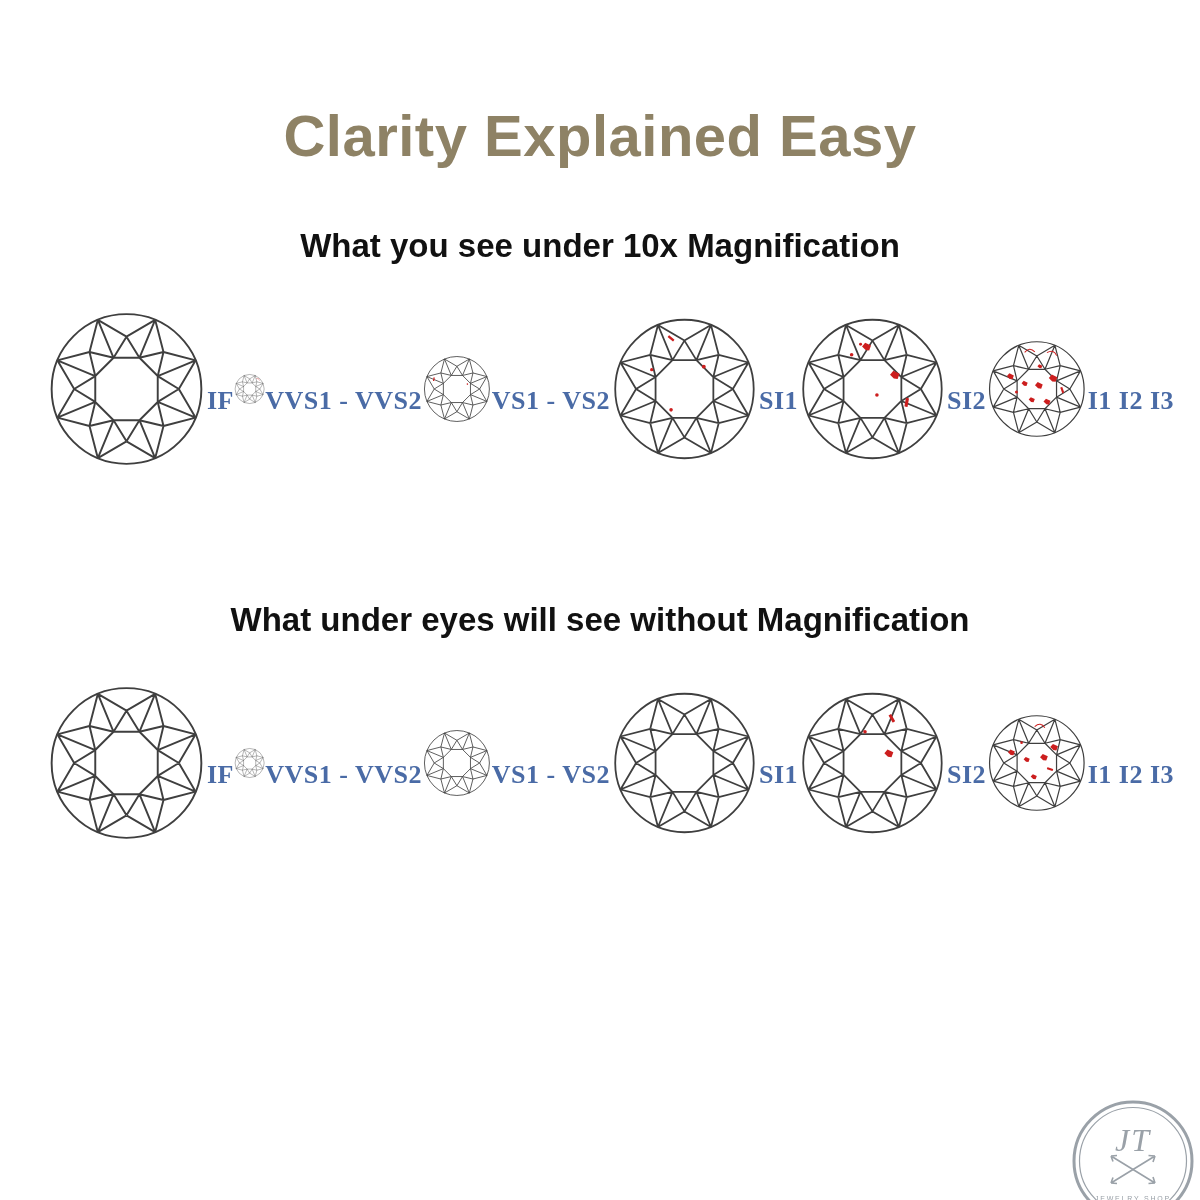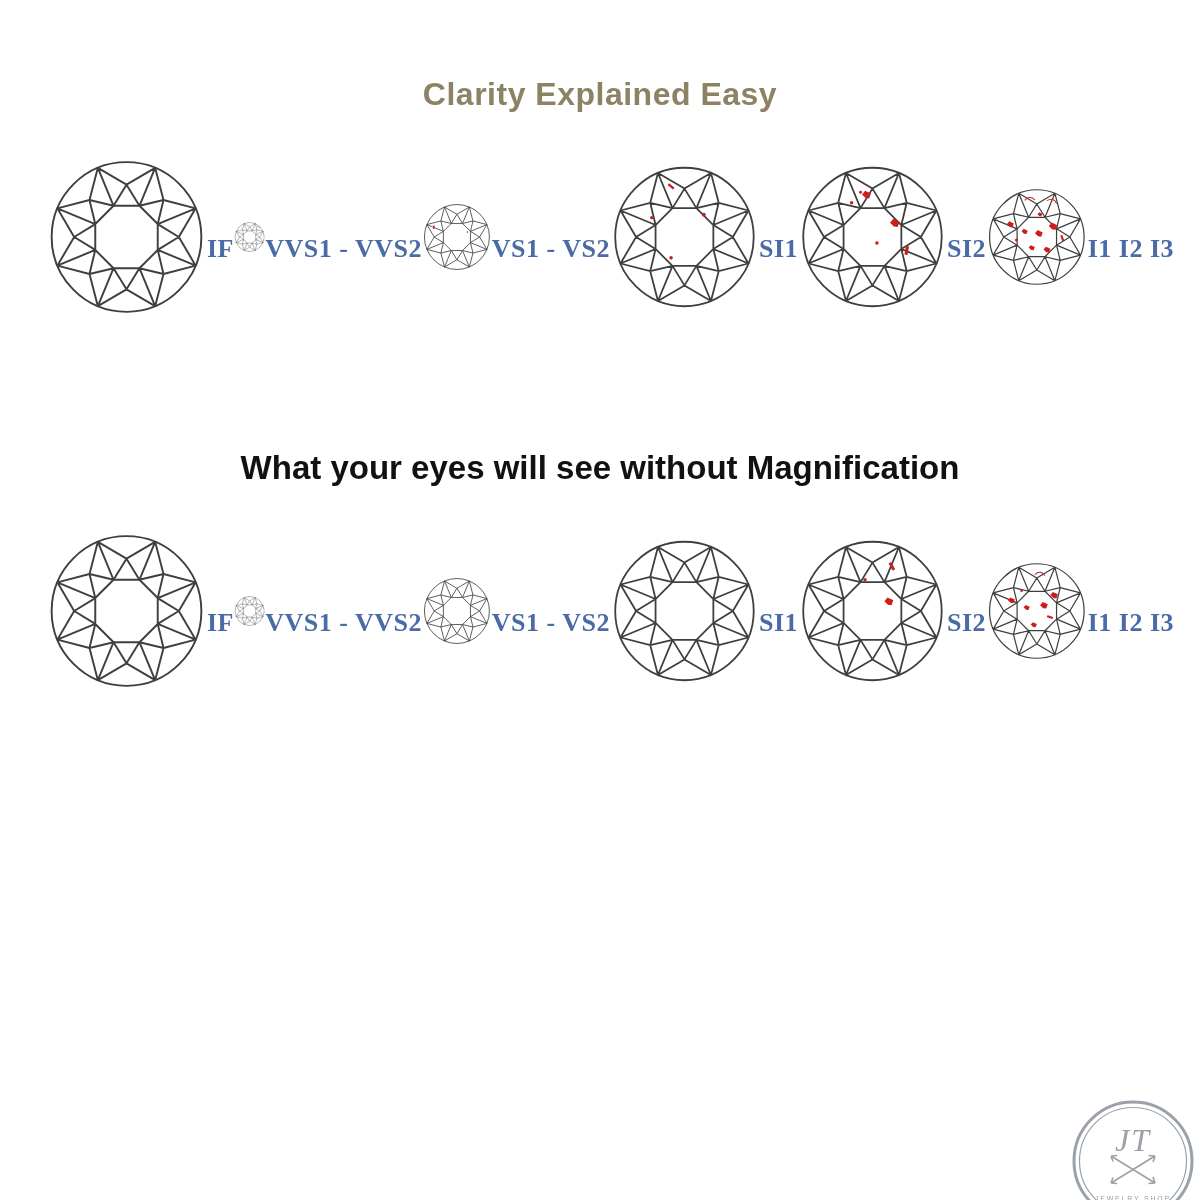--- a/index.html
+++ b/index.html
@@ -1,22 +1,22 @@
 <!DOCTYPE html>
 <html style="--c-title: #8e8265; --c-heading: #111111; --c-label: #4a6ba6; --c-line: #3f3f3f; --c-inclusion: #cc1e1e; --c-logo: #9aa1a8; --c-background: #ffffff;"><head>
 <meta charset="utf-8">
 <style>
   html,body{margin:0;padding:0;}
   body{
     width:1200px;height:1200px;overflow:hidden;position:relative;
     background:#ffffff;font-family:"Liberation Sans",sans-serif;
   }
   .page-title{
-    margin:0;padding-top:76px;text-align:center;
-    font-size:32px;font-weight:700;letter-spacing:.5px;
+    margin:0;padding-top:102px;text-align:center;
+    font-size:58px;font-weight:700;letter-spacing:.5px;
     color:var(--c-title,#8e8265);
   }
   .section-heading{
     margin:0;text-align:center;font-size:33px;font-weight:700;
     color:var(--c-heading,#111);
   }
   #heading-0{margin-top:58px;}
   #heading-1{margin-top:118px;}
   .diamond-row{
     display:flex;justify-content:space-between;
@@ -33,20 +33,21 @@
     position:absolute;left:1070px;top:1098px;width:126px;height:126px;
   }
   .logo svg{width:126px;height:126px;display:block;}
 </style>
 </head>
 <body>
 
 <h1 class="page-title">Clarity Explained Easy</h1>
 
 <section>
+  <h2 class="section-heading" id="heading-0">What you see under 10x Magnification</h2>
   <div class="diamond-row">
       <div class="cell">
         <svg viewBox="0 0 100 100">
           <g fill="none" stroke="#3f3f3f" stroke-width="1.2" stroke-linejoin="round">
             <circle cx="50" cy="50" r="46.5"></circle>
             <path d="M58.04,30.6L69.4,41.96L69.4,58.04L58.04,69.4L41.96,69.4L30.6,58.04L30.6,41.96L41.96,30.6Z"></path>
             <path d="M58.04,30.6L67.79,7.04M50,17.5L58.04,30.6M50,17.5L41.96,30.6M50,17.5L67.79,7.04M50,17.5L32.21,7.04M69.4,41.96L92.96,32.21M72.98,27.02L69.4,41.96M72.98,27.02L58.04,30.6M72.98,27.02L92.96,32.21M72.98,27.02L67.79,7.04M69.4,58.04L92.96,67.79M82.5,50L69.4,58.04M82.5,50L69.4,41.96M82.5,50L92.96,67.79M82.5,50L92.96,32.21M58.04,69.4L67.79,92.96M72.98,72.98L58.04,69.4M72.98,72.98L69.4,58.04M72.98,72.98L67.79,92.96M72.98,72.98L92.96,67.79M41.96,69.4L32.21,92.96M50,82.5L41.96,69.4M50,82.5L58.04,69.4M50,82.5L32.21,92.96M50,82.5L67.79,92.96M30.6,58.04L7.04,67.79M27.02,72.98L30.6,58.04M27.02,72.98L41.96,69.4M27.02,72.98L7.04,67.79M27.02,72.98L32.21,92.96M30.6,41.96L7.04,32.21M17.5,50L30.6,41.96M17.5,50L30.6,58.04M17.5,50L7.04,32.21M17.5,50L7.04,67.79M41.96,30.6L32.21,7.04M27.02,27.02L41.96,30.6M27.02,27.02L30.6,41.96M27.02,27.02L32.21,7.04M27.02,27.02L7.04,32.21"></path>
           </g>
           <g fill="#cc1e1e" stroke="none"></g>
         </svg>
@@ -133,21 +134,21 @@
             <rect x="72" y="49.95" width="6" height="2.0999999999999996" rx="0.3" transform="rotate(70 75 51)"></rect>
             <path d="M50.6,27.52L52.28,25.6L55.4,27.04L54.44,29.68L52.52,29.44Z"></path>
           </g>
         </svg>
         <div class="grade">I1 I2 I3</div>
       </div>
     </div>
 </section>
 
 <section>
-  <h2 class="section-heading" id="heading-1">What your eyes will see without Magnification</h2>
+  <h2 class="section-heading" id="heading-1">What under eyes will see without Magnification</h2>
   <div class="diamond-row">
       <div class="cell">
         <svg viewBox="0 0 100 100">
           <g fill="none" stroke="#3f3f3f" stroke-width="1.2" stroke-linejoin="round">
             <circle cx="50" cy="50" r="46.5"></circle>
             <path d="M58.04,30.6L69.4,41.96L69.4,58.04L58.04,69.4L41.96,69.4L30.6,58.04L30.6,41.96L41.96,30.6Z"></path>
             <path d="M58.04,30.6L67.79,7.04M50,17.5L58.04,30.6M50,17.5L41.96,30.6M50,17.5L67.79,7.04M50,17.5L32.21,7.04M69.4,41.96L92.96,32.21M72.98,27.02L69.4,41.96M72.98,27.02L58.04,30.6M72.98,27.02L92.96,32.21M72.98,27.02L67.79,7.04M69.4,58.04L92.96,67.79M82.5,50L69.4,58.04M82.5,50L69.4,41.96M82.5,50L92.96,67.79M82.5,50L92.96,32.21M58.04,69.4L67.79,92.96M72.98,72.98L58.04,69.4M72.98,72.98L69.4,58.04M72.98,72.98L67.79,92.96M72.98,72.98L92.96,67.79M41.96,69.4L32.21,92.96M50,82.5L41.96,69.4M50,82.5L58.04,69.4M50,82.5L32.21,92.96M50,82.5L67.79,92.96M30.6,58.04L7.04,67.79M27.02,72.98L30.6,58.04M27.02,72.98L41.96,69.4M27.02,72.98L7.04,67.79M27.02,72.98L32.21,92.96M30.6,41.96L7.04,32.21M17.5,50L30.6,41.96M17.5,50L30.6,58.04M17.5,50L7.04,32.21M17.5,50L7.04,67.79M41.96,30.6L32.21,7.04M27.02,27.02L41.96,30.6M27.02,27.02L30.6,41.96M27.02,27.02L32.21,7.04M27.02,27.02L7.04,32.21"></path>
           </g>
           <g fill="#cc1e1e" stroke="none"></g>
         </svg>

